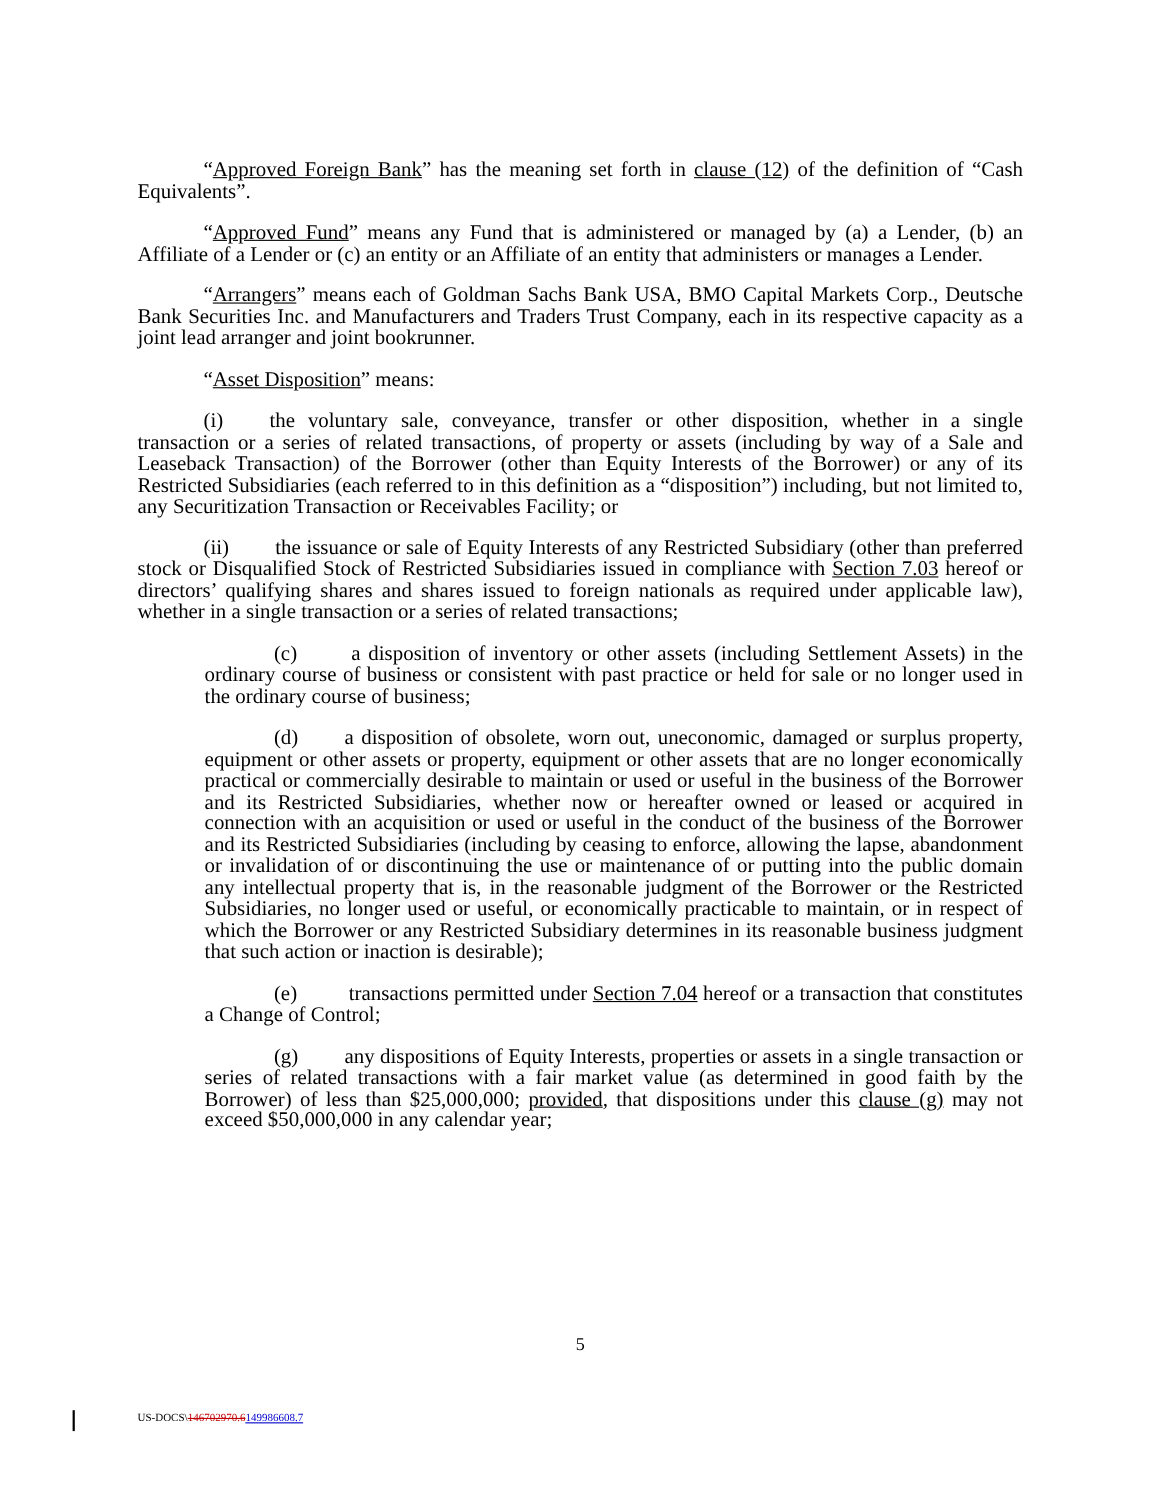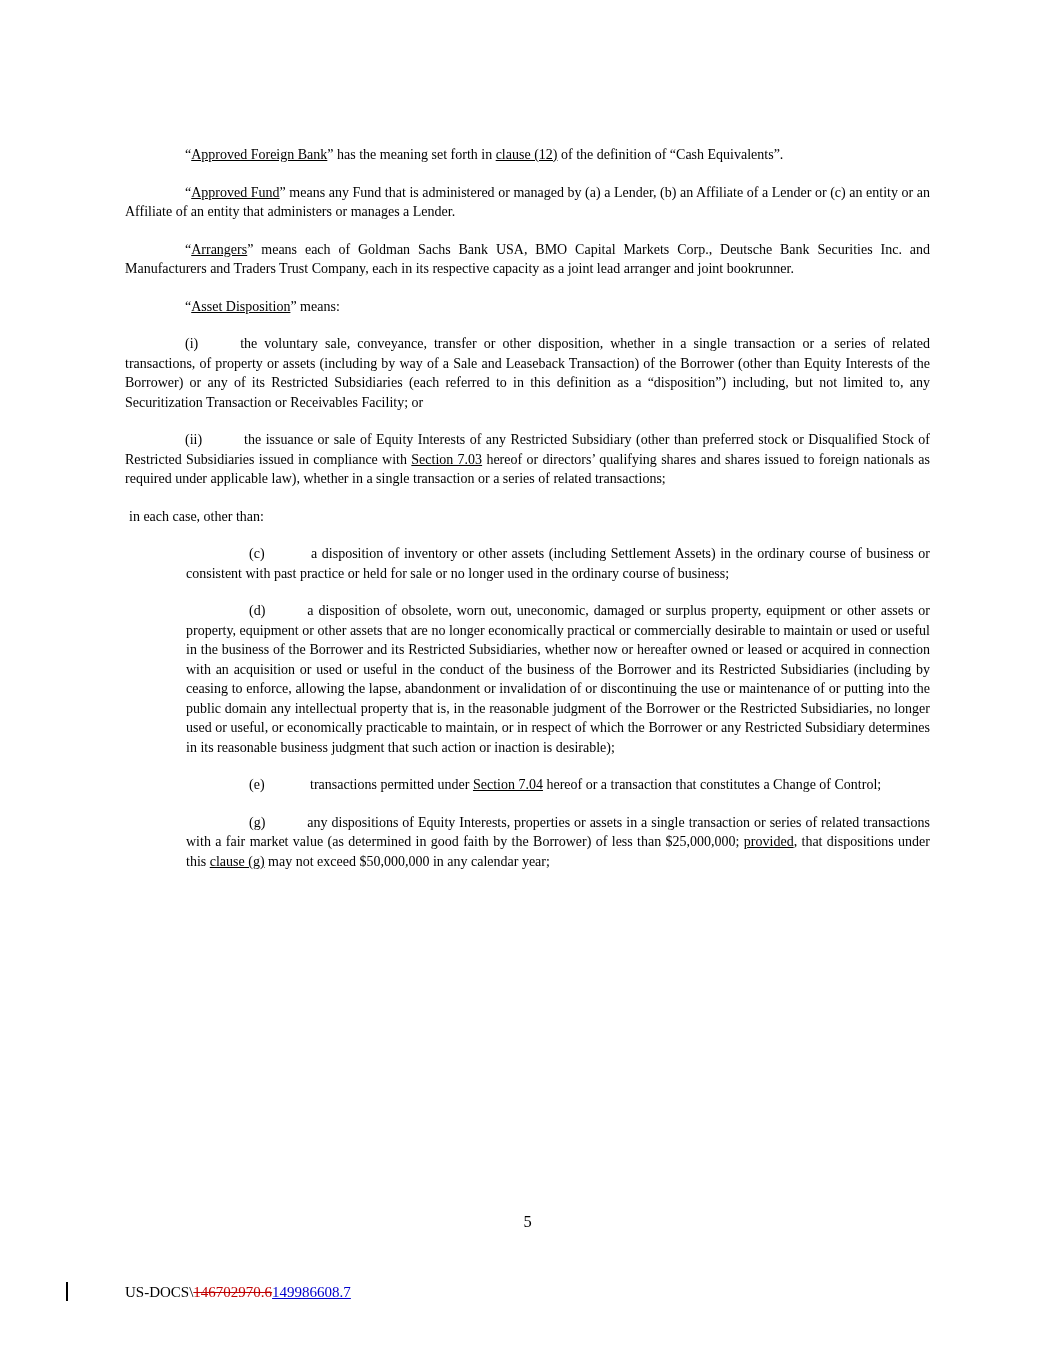--- a/index.html
+++ b/index.html
@@ -18,41 +18,41 @@
   }
   .content{
     position:absolute;
     left:125px;
     top:0;
     width:805px;
     padding-top:127px;
   }
   .content p{
     margin:18px 0 0 0;
-    font-size:14px;
+    font-size:19px;
     line-height:19.5px;
     text-align:justify;
   }
   .p-indent{ text-indent:60px; }
   .p-note{ text-indent:4px; }
   .p-letter{ margin-left:61px !important; text-indent:63px; }
   .tab{ display:inline-block; width:42px; }
   .u{ text-decoration:underline; }
   .page-number{
     position:absolute;
     left:0; right:0;
     top:1212px;
     text-align:center;
     font-size:16.5px;
   }
   .footer{
     position:absolute;
     left:125px;
     top:1284px;
-    font-size:15px;
+    font-size:10px;
     white-space:nowrap;
   }
   .footer .del{ color:var(--del-color); text-decoration:line-through; }
   .footer .ins{ color:var(--ins-color); text-decoration:underline; }
   .change-bar{
     position:absolute;
     left:66px;
     top:1282px;
     height:19px;
     width:0;
@@ -63,21 +63,20 @@
 <body>
 
 <div class="page">
   <div class="content">
       <p class="p-indent"><span>“</span><span class="u">Approved Foreign Bank</span><span>” has the meaning set forth in </span><span class="u">clause (12)</span><span> of the definition of “Cash Equivalents”.</span></p>
       <p class="p-indent"><span>“</span><span class="u">Approved Fund</span><span>” means any Fund that is administered or managed by (a) a Lender, (b) an Affiliate of a Lender or (c) an entity or an Affiliate of an entity that administers or manages a Lender.</span></p>
       <p class="p-indent"><span>“</span><span class="u">Arrangers</span><span>” means each of Goldman Sachs Bank USA, BMO Capital Markets Corp., Deutsche Bank Securities Inc. and Manufacturers and Traders Trust Company, each in its respective capacity as a joint lead arranger and joint bookrunner.</span></p>
       <p class="p-indent"><span>“</span><span class="u">Asset Disposition</span><span>” means:</span></p>
       <p class="p-indent"><span>(i)</span><span class="tab"></span><span>the voluntary sale, conveyance, transfer or other disposition, whether in a single transaction or a series of related transactions, of property or assets (including by way of a Sale and Leaseback Transaction) of the Borrower (other than Equity Interests of the Borrower) or any of its Restricted Subsidiaries (each referred to in this definition as a “disposition”) including, but not limited to, any Securitization Transaction or Receivables Facility; or</span></p>
       <p class="p-indent"><span>(ii)</span><span class="tab"></span><span>the issuance or sale of Equity Interests of any Restricted Subsidiary (other than preferred stock or Disqualified Stock of Restricted Subsidiaries issued in compliance with </span><span class="u">Section 7.03</span><span> hereof or directors’ qualifying shares and shares issued to foreign nationals as required under applicable law), whether in a single transaction or a series of related transactions;</span></p>
-      <p class="p-note"><span>in each case, other than:</span></p>
       <p class="p-letter"><span>(c)</span><span class="tab"></span><span> a disposition of inventory or other assets (including Settlement Assets) in the ordinary course of business or consistent with past practice or held for sale or no longer used in the ordinary course of business;</span></p>
       <p class="p-letter"><span>(d)</span><span class="tab"></span><span>a disposition of obsolete, worn out, uneconomic, damaged or surplus property, equipment or other assets or property, equipment or other assets that are no longer economically practical or commercially desirable to maintain or used or useful in the business of the Borrower and its Restricted Subsidiaries, whether now or hereafter owned or leased or acquired in connection with an acquisition or used or useful in the conduct of the business of the Borrower and its Restricted Subsidiaries (including by ceasing to enforce, allowing the lapse, abandonment or invalidation of or discontinuing the use or maintenance of or putting into the public domain any intellectual property that is, in the reasonable judgment of the Borrower or the Restricted Subsidiaries, no longer used or useful, or economically practicable to maintain, or in respect of which the Borrower or any Restricted Subsidiary determines in its reasonable business judgment that such action or inaction is desirable);</span></p>
       <p class="p-letter"><span>(e)</span><span class="tab"></span><span> transactions permitted under </span><span class="u">Section 7.04</span><span> hereof or a transaction that constitutes a Change of Control;</span></p>
       <p class="p-letter"><span>(g)</span><span class="tab"></span><span>any dispositions of Equity Interests, properties or assets in a single transaction or series of related transactions with a fair market value (as determined in good faith by the Borrower) of less than $25,000,000; </span><span class="u">provided</span><span>, that dispositions under this </span><span class="u">clause (g)</span><span> may not exceed $50,000,000 in any calendar year;</span></p>
     </div>
 
   <div class="page-number">5</div>
 
   <div class="change-bar"></div>
 

